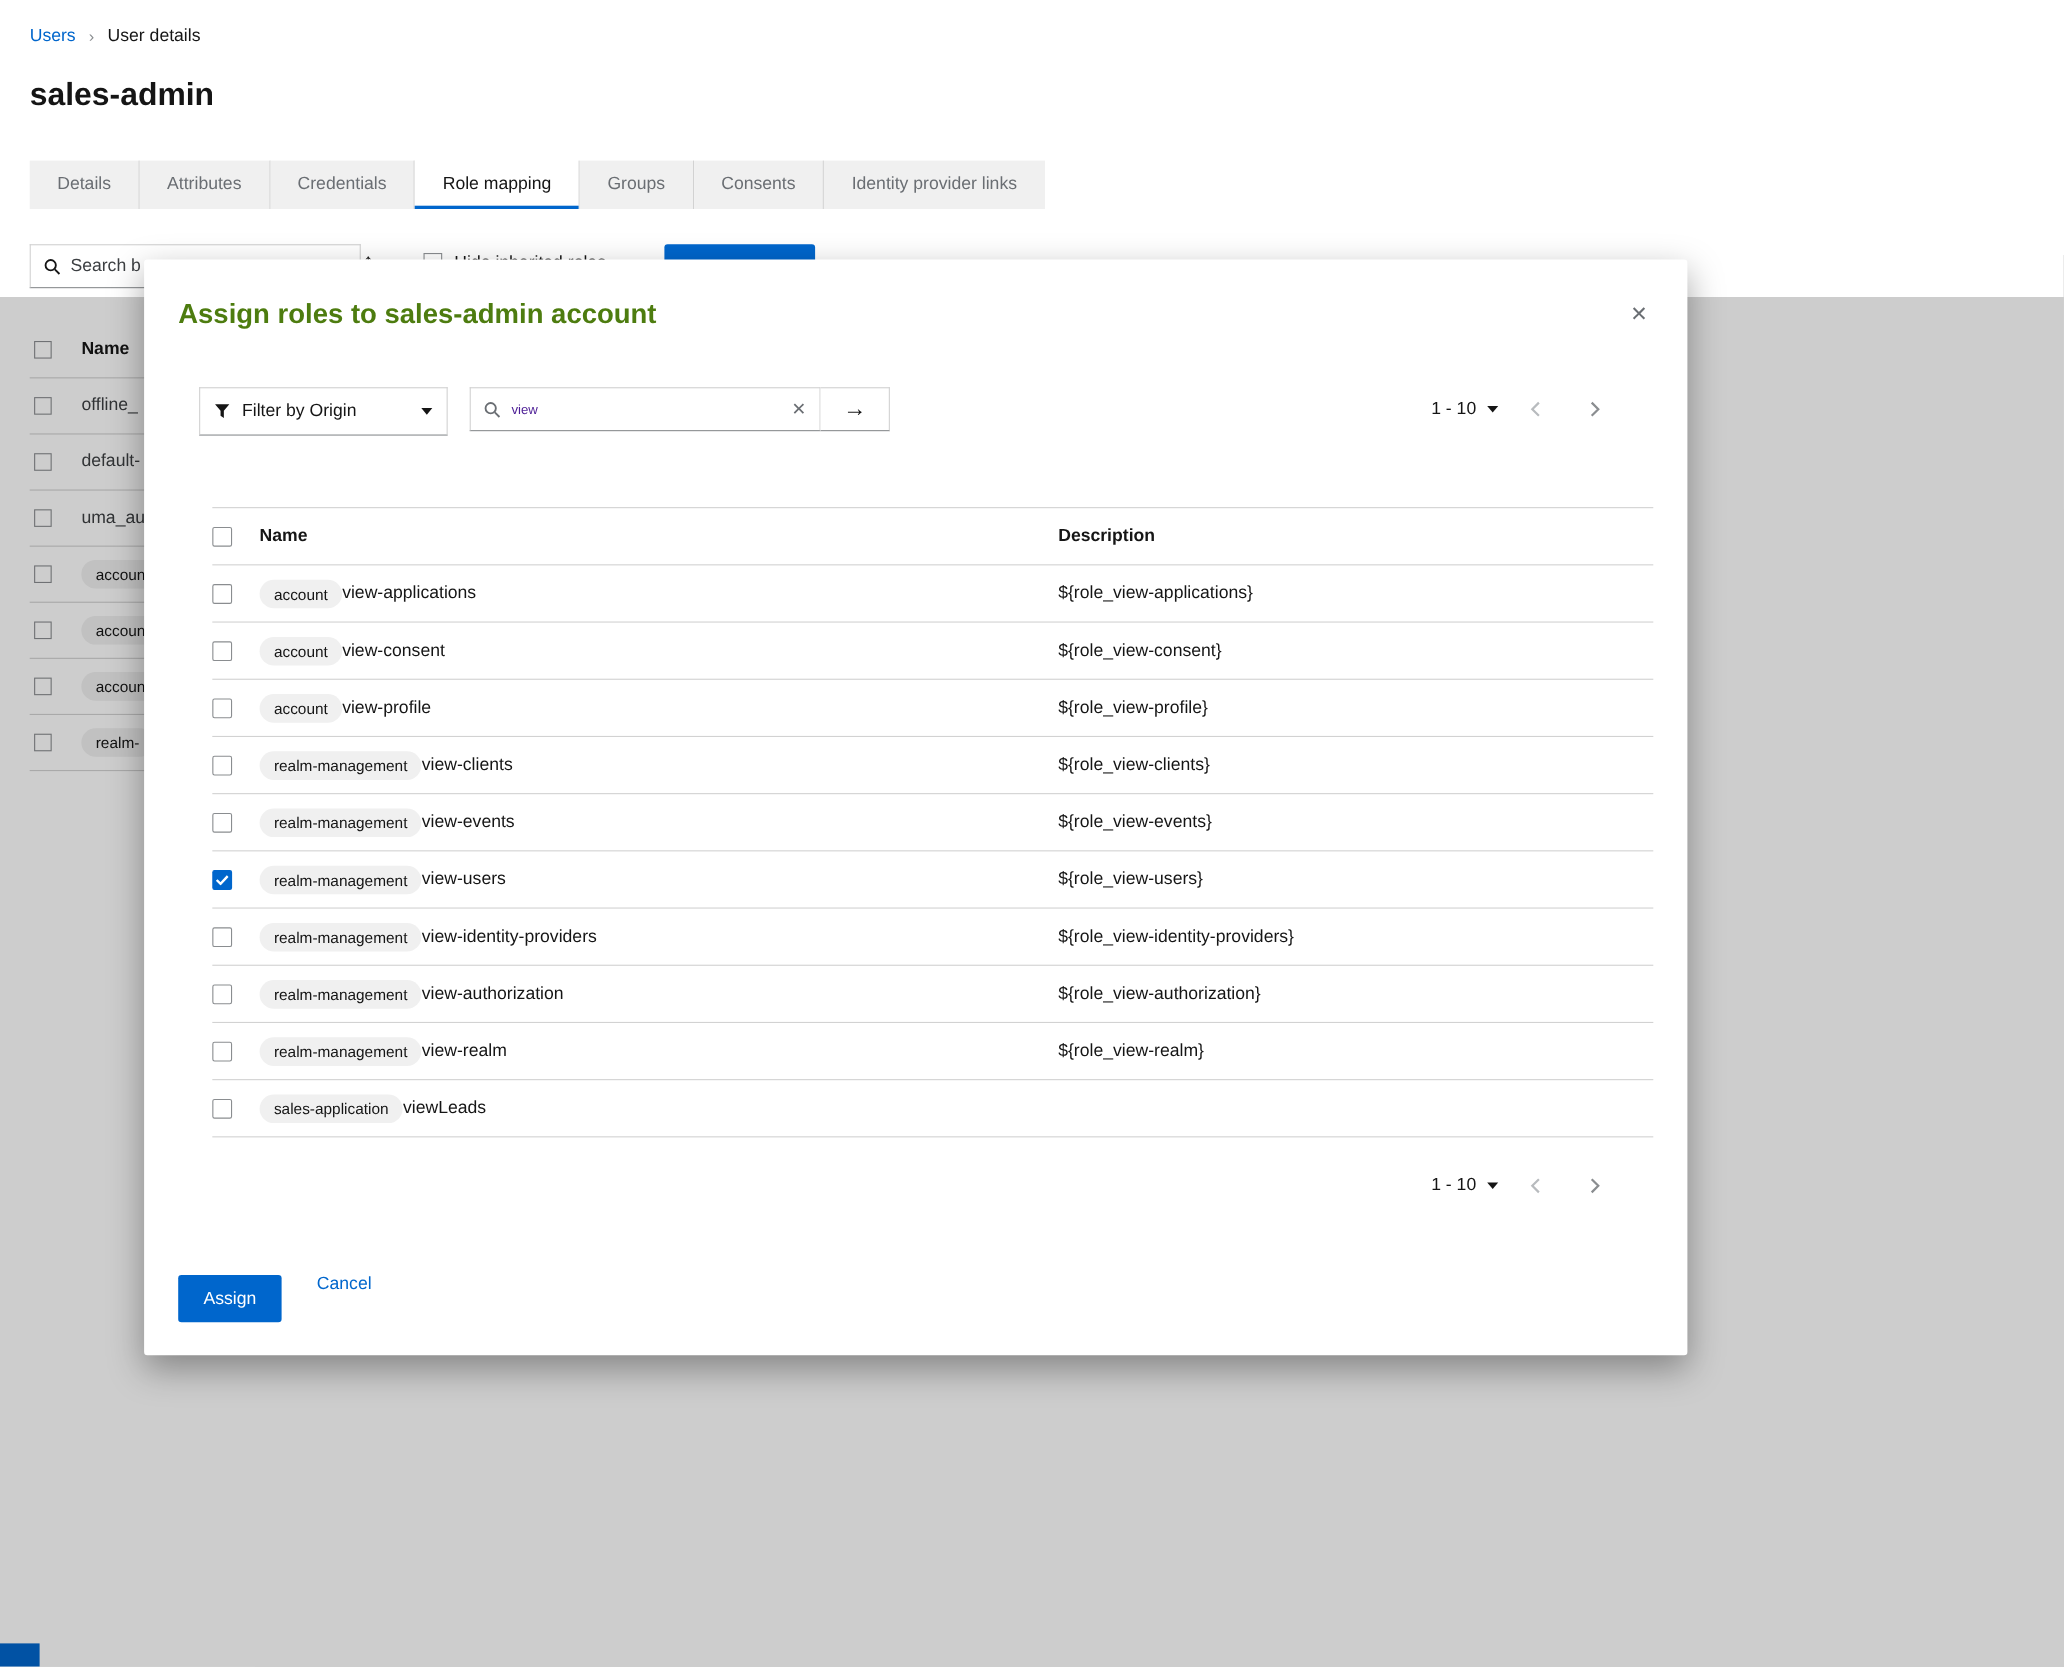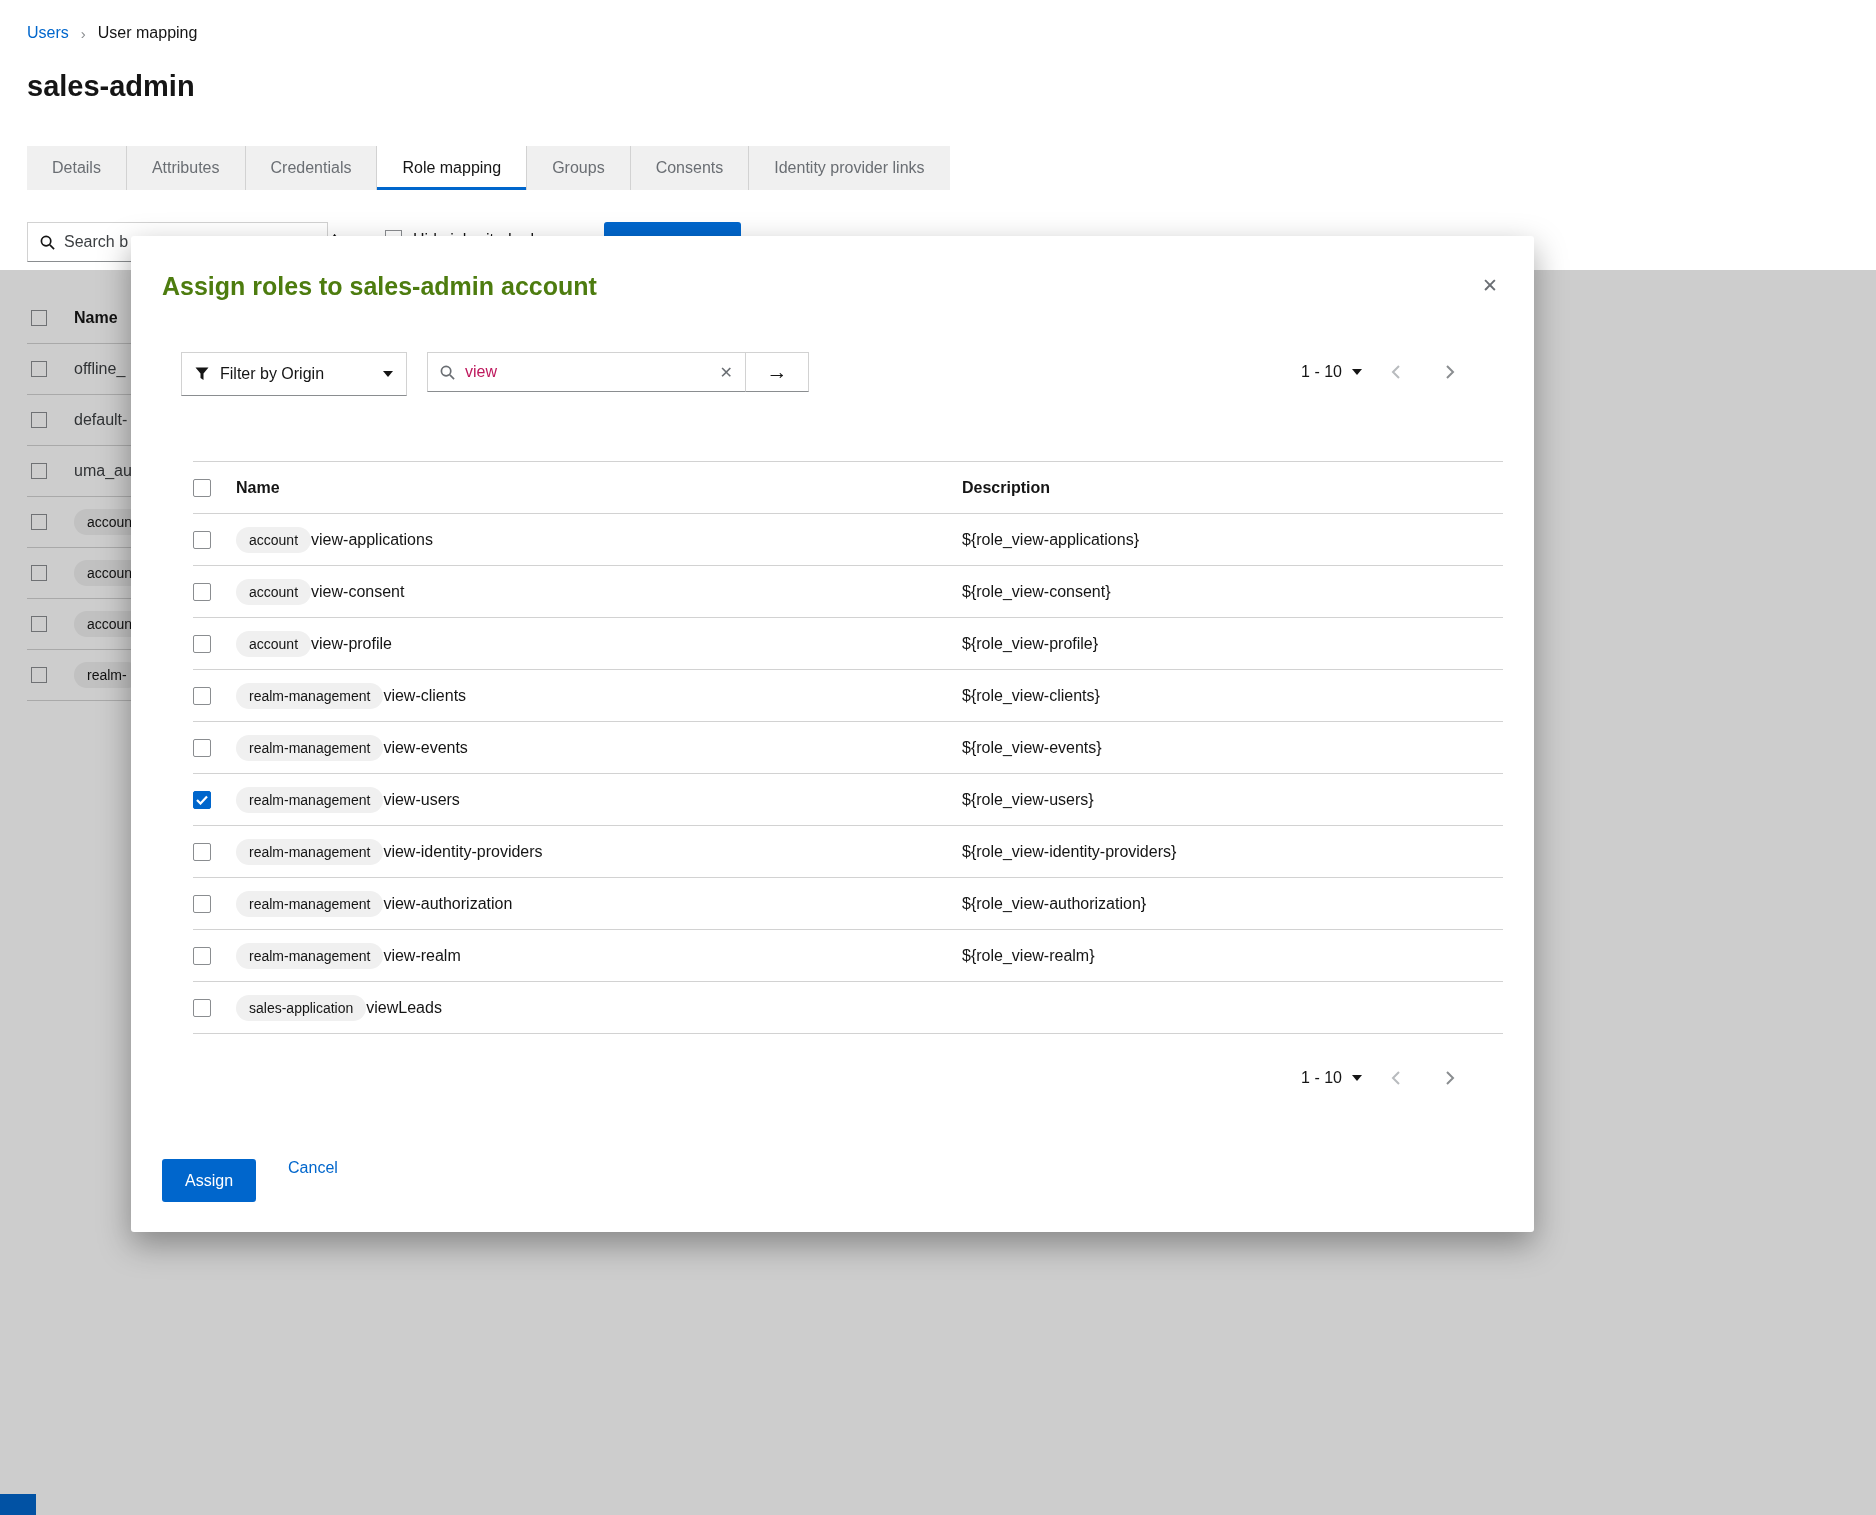--- a/index.html
+++ b/index.html
@@ -49,21 +49,21 @@
   .modal-close{position:absolute;right:36px;top:38px;font-size:19px;color:#6a6e73;cursor:pointer;background:none;border:none;font-family:inherit}
 
   .m-filter{position:absolute;left:50px;top:116px;width:226px;height:44px;border:1px solid #d2d2d2;border-bottom-color:#8a8d90;
             display:flex;align-items:center;padding:0 13px;gap:11px;background:#fff;font-size:16px;cursor:pointer}
   .m-filter .caret{margin-left:auto}
   .caret{width:0;height:0;border-left:5px solid transparent;border-right:5px solid transparent;border-top:6px solid #151515;display:inline-block}
 
   .m-search{position:absolute;left:296px;top:116px;display:flex}
   .m-search-input{width:319px;height:40px;border:1px solid #d2d2d2;border-bottom-color:#8a8d90;display:flex;align-items:center;
                   padding:0 12px;gap:10px;background:#fff}
-  .m-search-val{font-size:16px;color:#be185d;flex:1}
+  .m-search-val{font-size:12px;color:#4c1d95;flex:1}
   .m-clear{color:#6a6e73;font-size:16px;background:none;border:none;cursor:pointer;font-family:inherit}
   .m-arrow-btn{width:63px;height:40px;border:1px solid #d2d2d2;border-bottom-color:#8a8d90;border-left:none;display:flex;
                align-items:center;justify-content:center;font-size:21px;background:#fff;cursor:pointer;color:#151515;font-family:inherit}
 
   .pager{position:absolute;right:64px;display:flex;align-items:center;height:40px;gap:14px}
   .pager.top{top:116px}
   .pager.bottom{top:822px}
   .pager-range{display:flex;align-items:center;gap:10px;font-size:16px;color:#151515;cursor:pointer}
   .nav-btn{width:40px;display:flex;justify-content:center;align-items:center;cursor:pointer;background:none;border:none}
 
@@ -124,21 +124,21 @@
   </div>
   <div class="blue-fragment"></div>
 </div>
 
 <div id="backdrop"></div>
 
 <div id="page-header-layer">
   <div class="breadcrumb">
     <span class="crumb-link">Users</span>
     <span class="crumb-sep">›</span>
-    <span>User mapping</span>
+    <span>User details</span>
   </div>
   <h1 class="page-title">sales-admin</h1>
 
   <div class="tabs">
       <div class="tab">Details</div>
       <div class="tab">Attributes</div>
       <div class="tab">Credentials</div>
       <div class="tab active">Role mapping</div>
       <div class="tab">Groups</div>
       <div class="tab">Consents</div>

